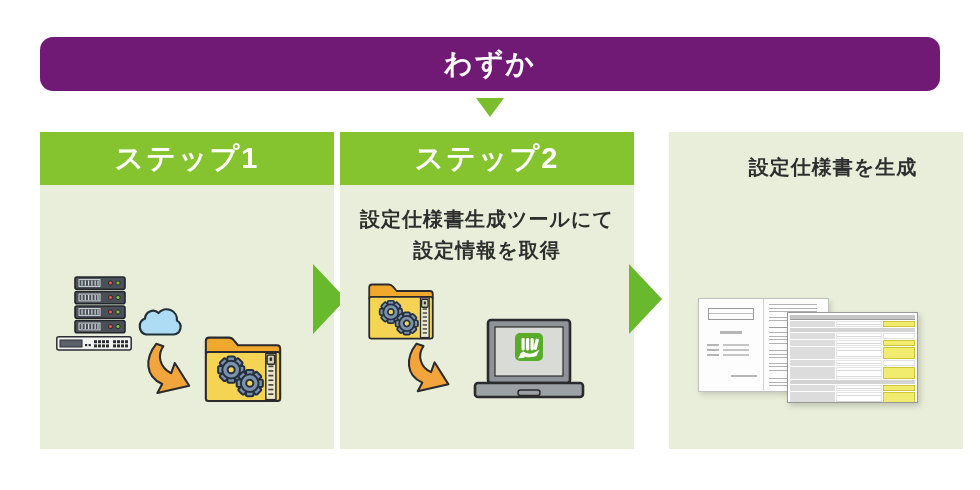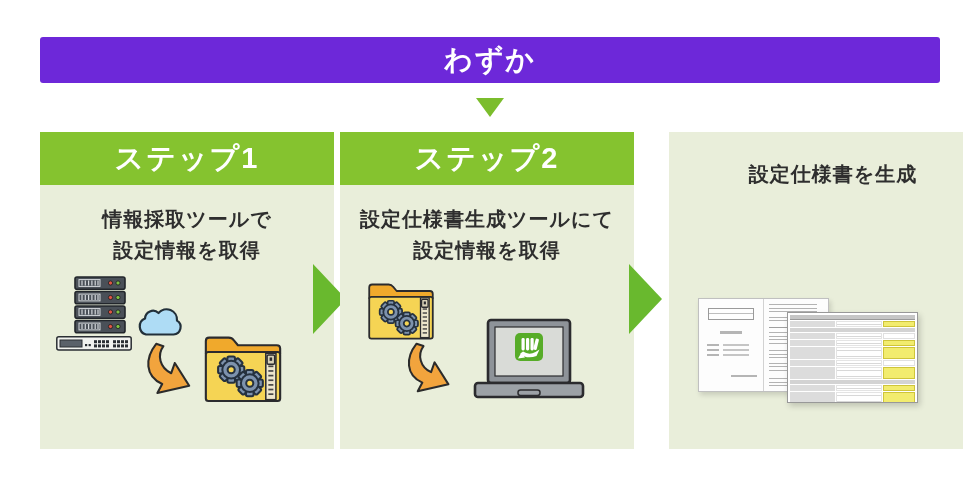--- a/index.html
+++ b/index.html
@@ -5,22 +5,22 @@
   html,body{margin:0;padding:0;}
   body{
     width:980px;height:490px;background:#ffffff;overflow:hidden;
     font-family:"Liberation Sans","DejaVu Sans",sans-serif;
     -webkit-font-smoothing:antialiased;
   }
   .canvas{position:relative;width:980px;height:490px;background:#fff;}
 
   
   .banner{
-    position:absolute;left:40px;top:37px;width:900px;height:46px;
-    background:#6d28d9;border-radius:3px;
+    position:absolute;left:40px;top:37px;width:900px;height:54px;
+    background:#701a75;border-radius:13px;
     display:flex;align-items:center;justify-content:center;gap:9px;
     color:#fff;font-weight:700;letter-spacing:2px;
   }
   .banner .b-prefix,.banner .b-suffix{font-size:28px;}
   .banner .b-highlight{font-size:43px;letter-spacing:1px;}
   .banner-pointer{
     position:absolute;left:50%;top:60px;transform:translateX(-50%);
     width:0;height:0;border-left:14px solid transparent;border-right:14px solid transparent;
     border-top:19px solid #7BBD2C;
   }
@@ -32,21 +32,21 @@
   .card3{left:669px;}
   .card-header{
     height:53px;background:#85C32F;color:#fff;
     display:flex;align-items:center;justify-content:center;
     font-size:29px;font-weight:700;letter-spacing:2px;
   }
   .card-desc{
     margin-top:19px;text-align:center;white-space:pre-line;
     font-size:20px;line-height:1.55;font-weight:700;color:#2e2e2e;letter-spacing:1px;
   }
-  .card3 .card-desc{margin-top:27px;padding-left:34px;}
+  .card3 .card-desc{margin-top:20px;padding-left:34px;}
 
   
   .flow-arrow{
     position:absolute;top:264px;width:0;height:0;
     border-top:35px solid transparent;border-bottom:35px solid transparent;
     border-left:33px solid #69B92E;
   }
   .fa1{left:313px;}
   .fa2{left:629px;}
 
@@ -102,22 +102,20 @@
 
   <div class="banner">
     <span class="b-prefix">わずか</span>
   </div>
   <div class="banner-pointer" style="top:98px;position:absolute;left:490px;transform:translateX(-50%);"></div>
 
   <div class="card card1">
     <div class="card-header">
       <span>ステップ1</span>
     </div>
-    <div class="card-desc">情報採取ツールで
-設定情報を取得</div>
 
     <svg class="abs ic-server" width="52" height="58" viewBox="0 0 52 58">
       <defs>
         <g id="srv">
           <rect x="1" y="1" width="50" height="12.2" rx="2" fill="#4A5058" stroke="#22262b" stroke-width="1.6"></rect>
           <rect x="5" y="3.6" width="21" height="6.8" fill="none" stroke="#d5d9dd" stroke-width="1"></rect>
           <path d="M8,4.6 V9.6 M11.3,4.6 V9.6 M14.6,4.6 V9.6 M17.9,4.6 V9.6 M21.2,4.6 V9.6 M24,4.6 V9.6" stroke="#d5d9dd" stroke-width="1.2"></path>
           <circle cx="36.5" cy="7" r="2.1" fill="#E05545" stroke="#1d1d1d" stroke-width=".8"></circle>
           <circle cx="44" cy="7" r="2.1" fill="#7FC043" stroke="#1d1d1d" stroke-width=".8"></circle>
         </g>

